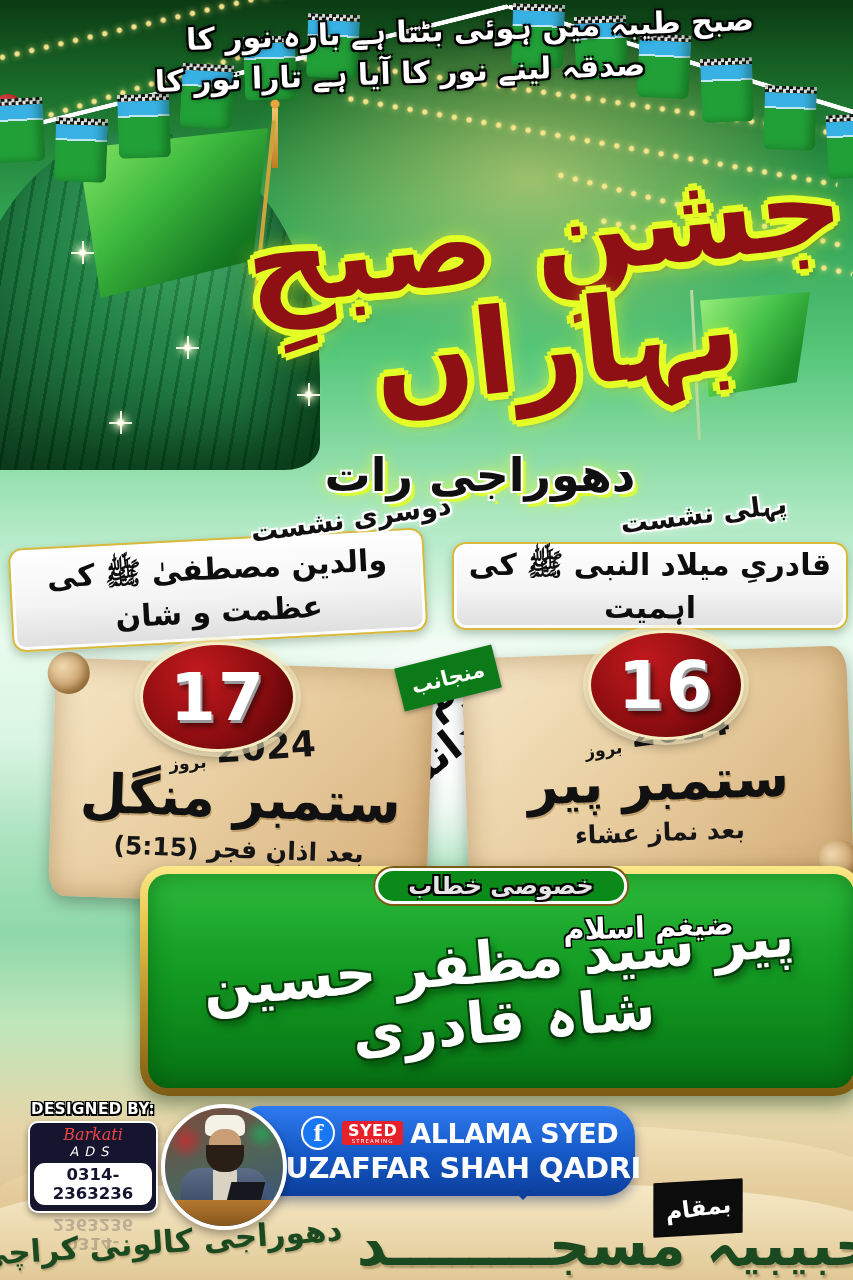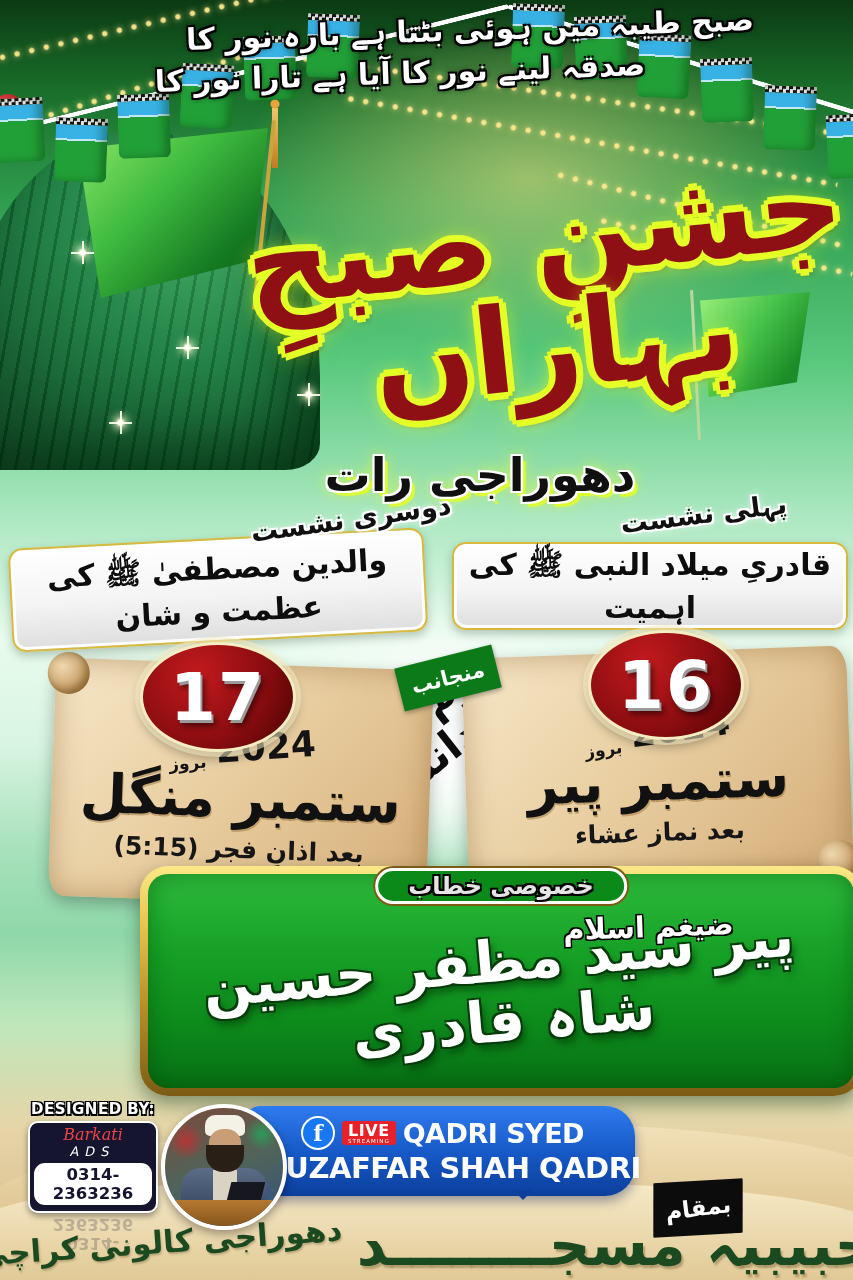--- a/index.html
+++ b/index.html
@@ -322,24 +322,24 @@
     <div class="face"></div>
     <div class="beard"></div>
     <div class="laptop"></div>
     <div class="desk"></div>
   </div>
 
   <div class="abs bluebar">
     <div class="bb-row1">
       <div class="fb">f</div>
       <div class="live">
-        <div class="w">LIVE</div>
+        <div class="w">SYED</div>
         <div class="s">STREAMING</div>
       </div>
-      <div class="bb-name1">QADRI SYED</div>
+      <div class="bb-name1">ALLAMA SYED</div>
     </div>
     <div class="bb-name2">MUZAFFAR SHAH QADRI</div>
   </div>
 
   <div class="abs venue-tag">بمقام</div>
   <div class="abs venue">
     <div class="name">حبیبیہ مسجــــــــد</div>
     <div class="addr">دھوراجی کالونی کراچی</div>
   </div>
 

